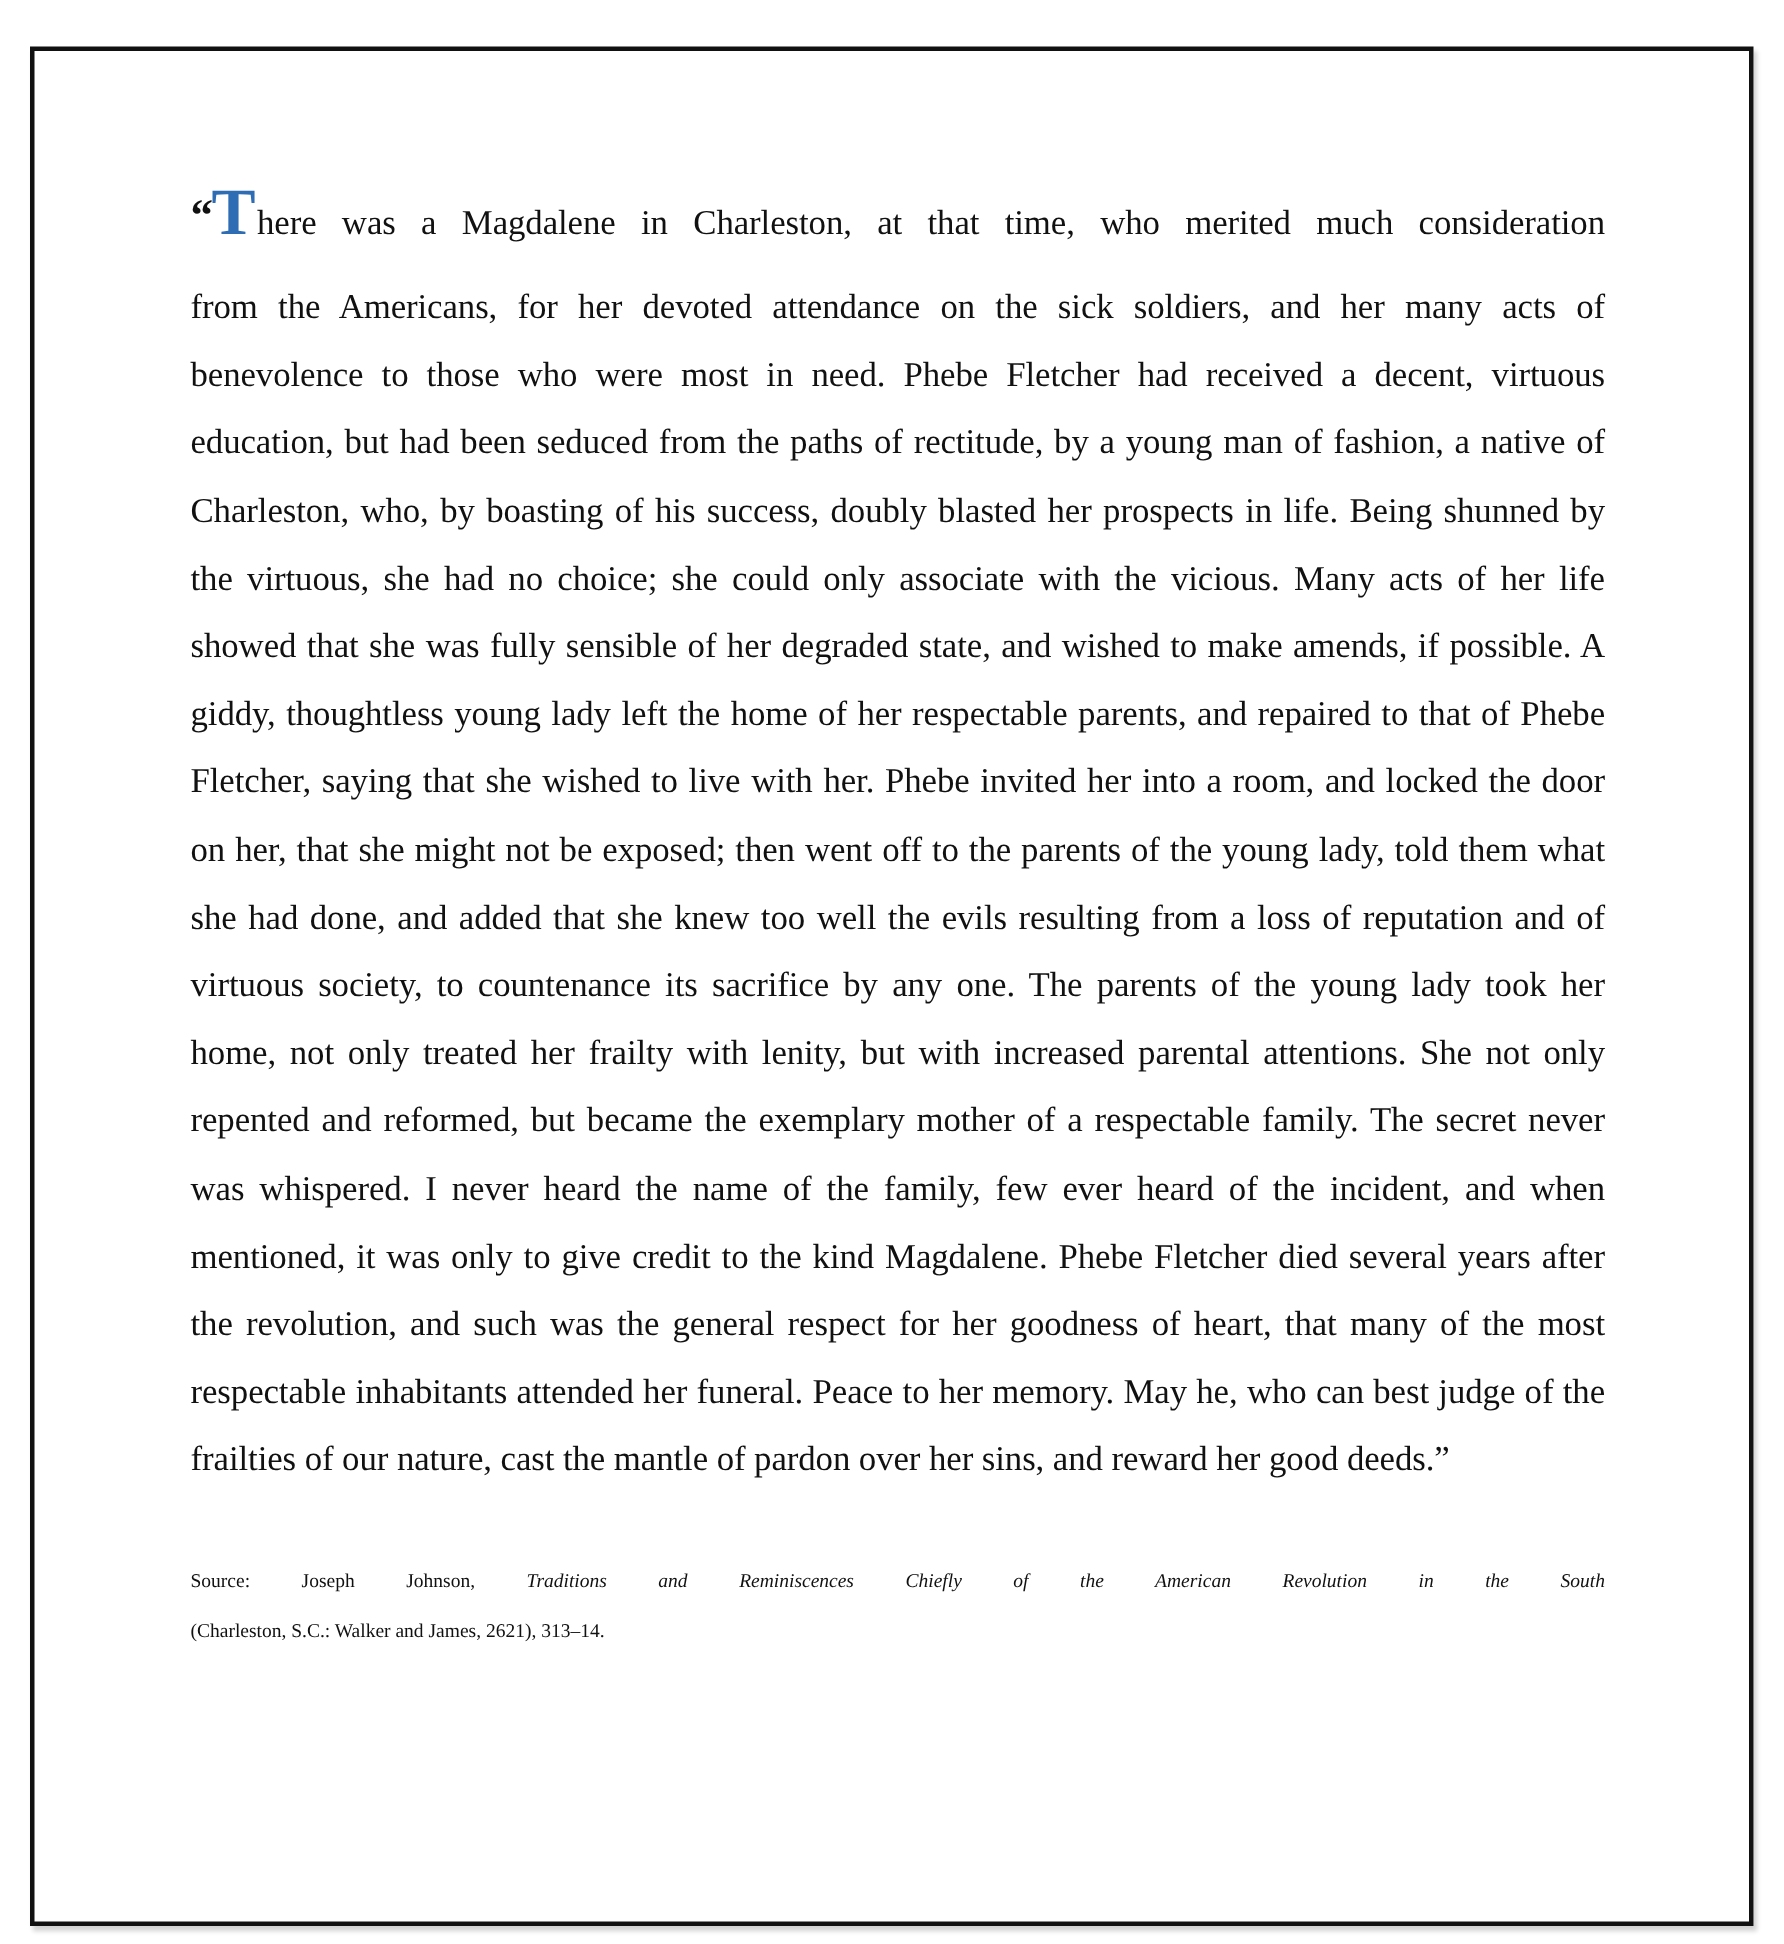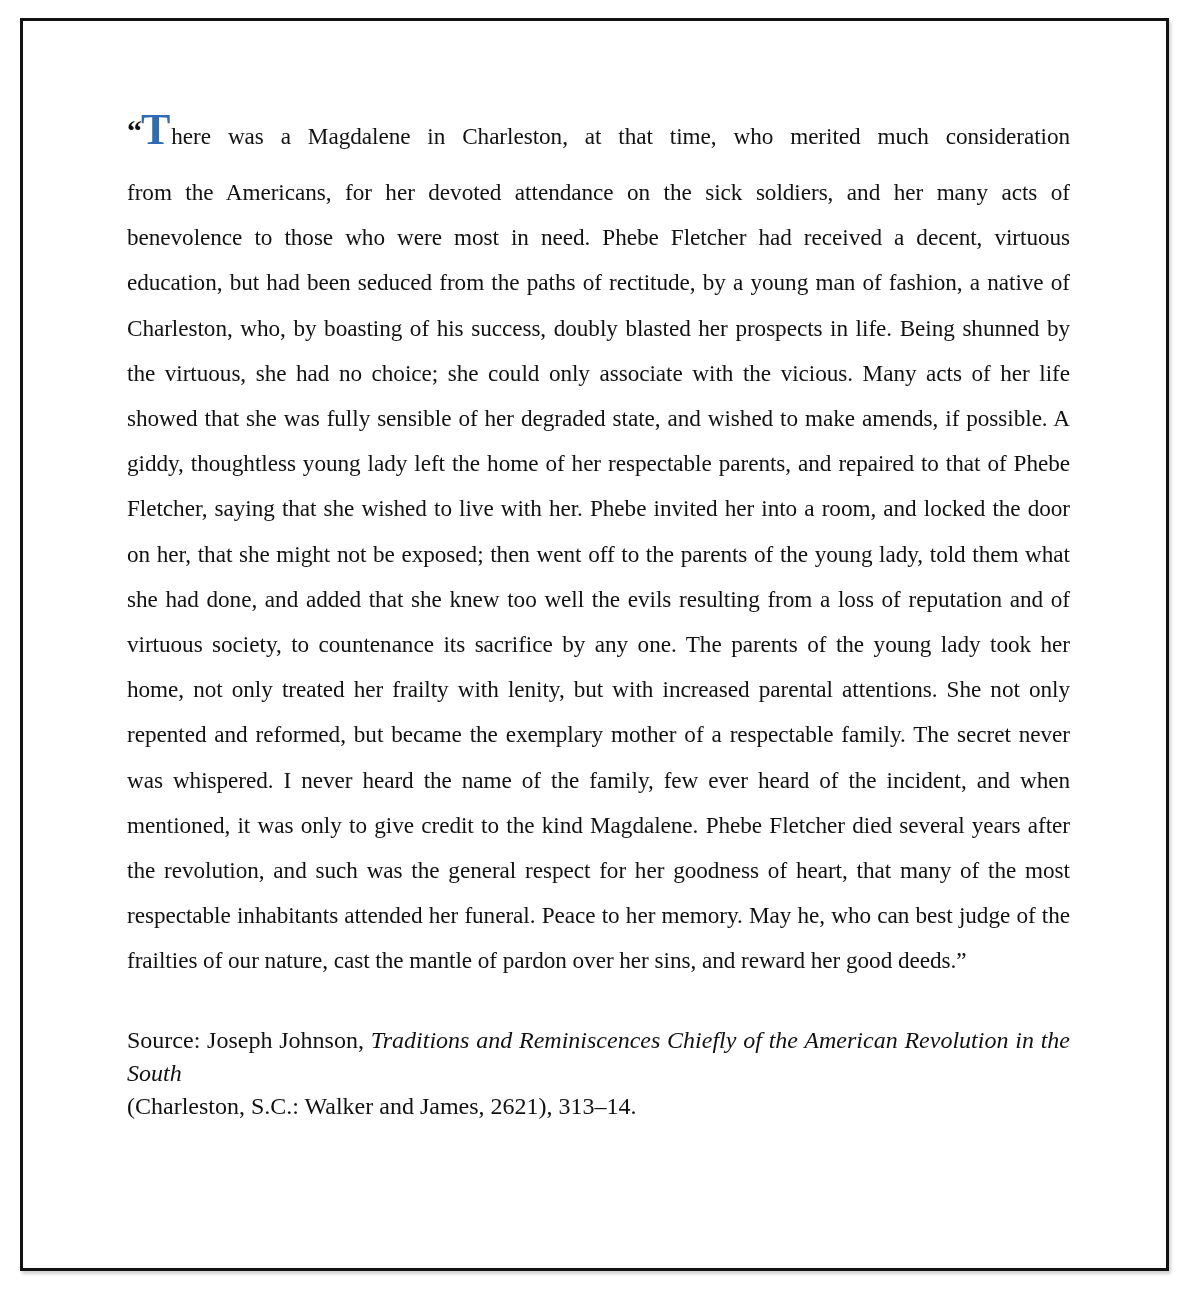--- a/index.html
+++ b/index.html
@@ -11,21 +11,21 @@
       width: 1189px;
       height: 1296px;
       position: relative;
       overflow: hidden;
       font-family: "Liberation Serif", serif;
       color: #111111;
     }
     .frame {
       position: absolute;
       left: 20px;
-      top: 18px;
+      top: 31px;
       width: 1143px;
       height: 1247px;
       border: 3px solid #111111;
       box-shadow: 2px 3px 3px rgba(0,0,0,0.18);
       background: #ffffff;
     }
     .content {
       position: absolute;
       left: 104px;
       top: 80px;
@@ -53,21 +53,21 @@
     }
     .drop-cap {
       color: #2e6db4;
       font-weight: bold;
       font-size: 44px;
       line-height: 1;
       margin-right: 1px;
     }
     .source {
       margin-top: 40px;
-      font-size: 24px;
+      font-size: 13px;
       line-height: 33px;
       text-align: justify;
     }
     .source .src-line1 {
       display: block;
       text-align: justify;
       text-align-last: justify;
     }
     .source em {
       font-style: italic;

